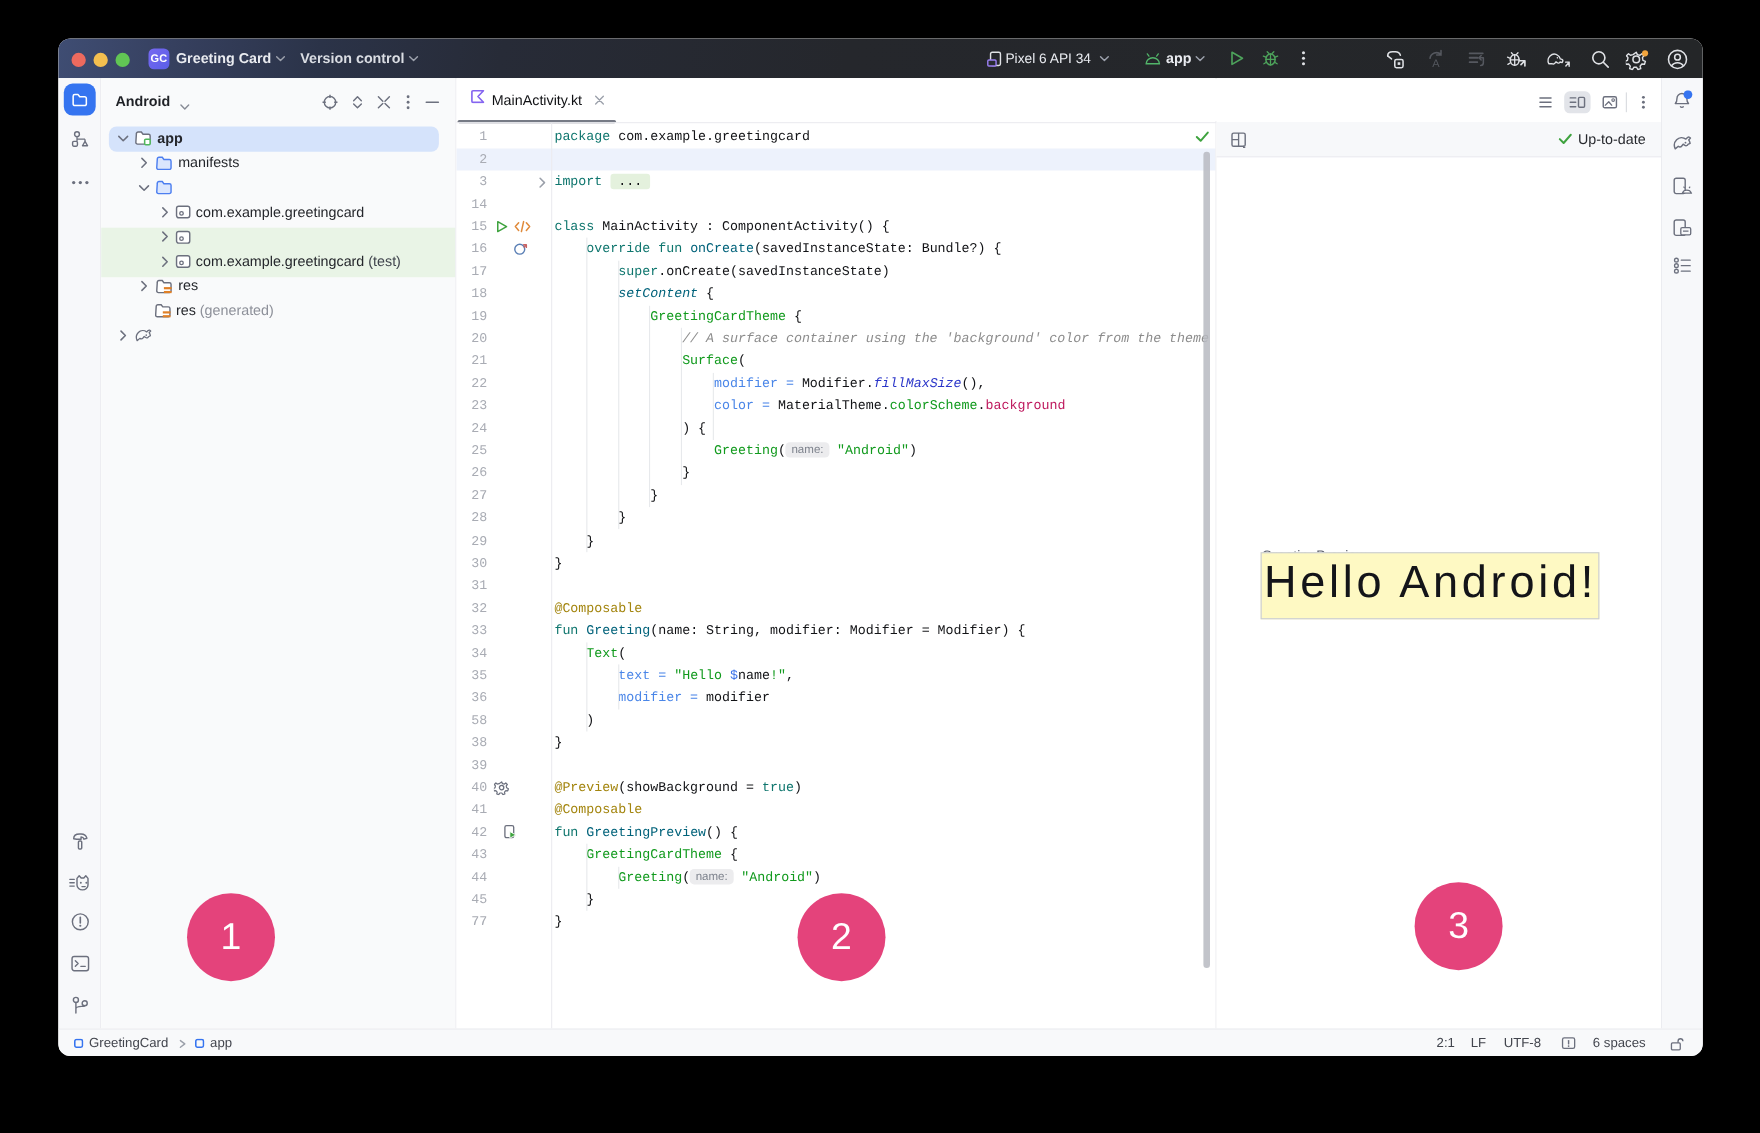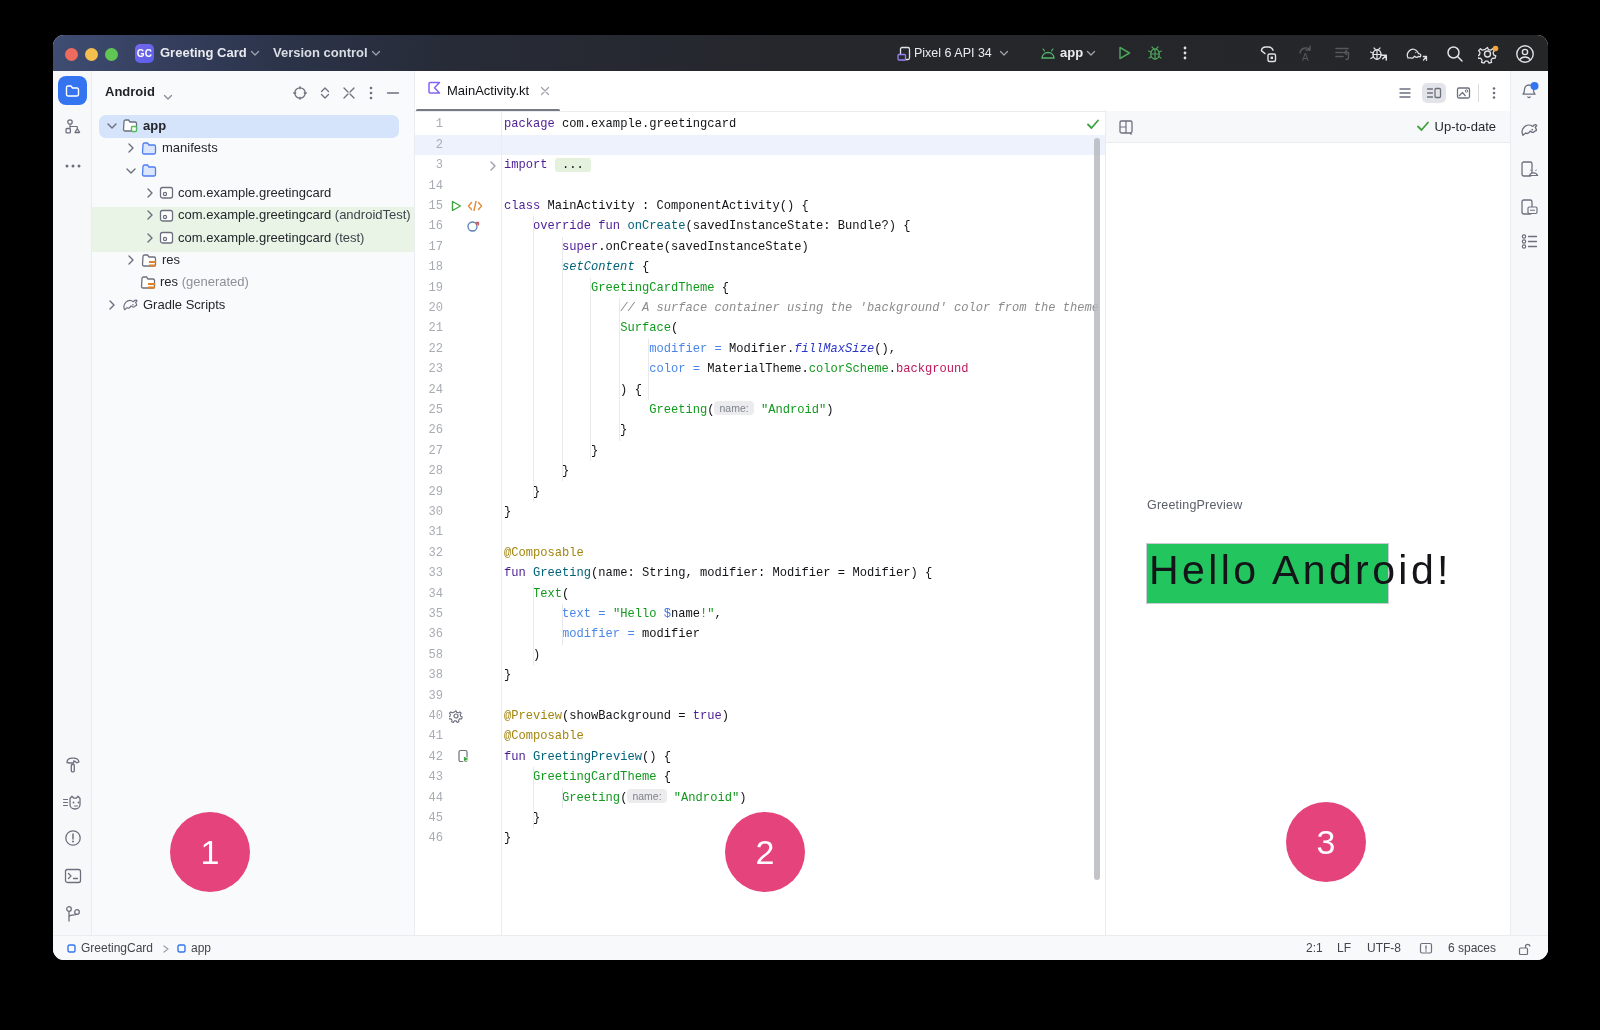--- a/index.html
+++ b/index.html
@@ -26,42 +26,42 @@
 .ed{position:absolute;left:362px;top:36px;width:690px;height:864px;background:#fff}
 .tabline{position:absolute;left:0;top:39.5px;width:1095px;height:1px;background:#ebecf0}
 .tabund{position:absolute;left:1px;top:37.5px;width:144px;height:3px;background:#767a85;border-radius:2px}
 .tabtxt{position:absolute;left:32px;top:0;height:39px;line-height:39px;font-size:13px;color:#101114}
 .caretline{position:absolute;left:0;width:690px;height:20.4px;background:#edf2fc}
 .gutline{position:absolute;left:86px;top:40.5px;width:1px;height:823px;background:#ebecf0}
 .ln{position:absolute;left:4px;width:24px;text-align:right;height:20.4px;line-height:20.4px;
  font-family:"Liberation Mono",monospace;font-size:12.1px;color:#a9acb4}
 .cl{position:absolute;left:89px;height:20.4px;line-height:20.4px;white-space:pre;
  font-family:"Liberation Mono",monospace;font-size:12.1px;color:#121316}
-.kw{color:#4c1d95}
+.kw{color:#0f766e}
 .fn{color:#00627a}
 .itfn{color:#00627a;font-style:italic}
 .grn{color:#119a1d}
 .str{color:#119a1d}
 .arg{color:#4a86e8}
 .ext{color:#2a35c9;font-style:italic}
 .pur{color:#be185d}
 .ann{color:#a3850e}
 .cmt{color:#8c8c8c;font-style:italic}
 .tpl{color:#3b72e8}
 .chip{display:inline-block;background:#ececee;border-radius:4px;color:#7e838d;
  font-family:"Liberation Sans",sans-serif;font-size:10.5px;line-height:14px;height:14px;padding:0 5px;vertical-align:1px}
 .fold{background:#e4f1dd;border-radius:3px}
 .guide{position:absolute;width:1px;background:#e7e9ec}
 .sb{position:absolute;left:679px;top:67px;width:6px;height:742px;border-radius:3px;background:#b7bac1;opacity:.85}
 
 .prev{position:absolute;left:1053px;top:36px;width:404px;height:864px;background:#fff}
 .ptb{position:absolute;left:0;top:40px;width:404px;height:32px;background:#f7f8fa;border-bottom:1px solid #ebecf0}
 .upd{position:absolute;right:14px;top:0;height:32px;line-height:32px;font-size:13px;color:#26282d}
 .plabel{position:absolute;left:41px;top:427px;font-size:12.5px;color:#5b5f6a;letter-spacing:.2px}
-.pbox{position:absolute;left:40px;top:472px;width:243px;height:61px;background:#22c55e;border:1px solid #c9ccd4}
+.pbox{position:absolute;left:40px;top:431px;width:308px;height:61px;background:#fef9c3;border:1px solid #c9ccd4}
 .hello{position:absolute;left:2px;top:3px;font-size:41px;color:#141519;letter-spacing:3.4px;white-space:nowrap}
 .segbg{position:absolute;left:316px;top:12px;width:24px;height:20px;border-radius:5px;background:#e2e4e9}
 
 .status{position:absolute;left:0;top:900px;width:1495px;height:25px;background:#f8f9fa;border-top:1px solid #ebecf0;font-size:12px;color:#42454d}
 .sitem{position:absolute;top:0;height:25px;line-height:25px}
 
 .badge{position:absolute;width:80px;height:80px;border-radius:50%;background:#e4437b;color:#fff;
  font-size:34px;text-align:center;line-height:80px}
 .icon{position:absolute}
 </style></head><body>
@@ -241,21 +241,20 @@
         <circle cx="7" cy="10" r="1.6" stroke="#6c707e" stroke-width="1.2"></circle>
       </svg>
 <div class="trow" style="top:110.69999999999999px;left:86px">com.example.greetingcard</div>
 <svg class="icon" style="left:50px;top:136.29999999999998px" width="16" height="16" viewBox="0 0 16 16" fill="none">
         <path d="M6 4 L10 8 L6 12" stroke="#6c707e" stroke-width="1.4" stroke-linecap="round" stroke-linejoin="round"></path>
       </svg>
 <svg class="icon" style="left:66px;top:135.79999999999998px" width="17" height="17" viewBox="0 0 17 17" fill="none">
         <rect x="2.5" y="3.5" width="12" height="10.5" rx="2" fill="#fff" stroke="#6c707e" stroke-width="1.3"></rect>
         <circle cx="7" cy="10" r="1.6" stroke="#6c707e" stroke-width="1.2"></circle>
       </svg>
-<div class="trow" style="top:133.1px;left:86px">com.example.greetingcard <span style="color:#3f434c">(androidTest)</span></div>
 <svg class="icon" style="left:50px;top:158.7px" width="16" height="16" viewBox="0 0 16 16" fill="none">
         <path d="M6 4 L10 8 L6 12" stroke="#6c707e" stroke-width="1.4" stroke-linecap="round" stroke-linejoin="round"></path>
       </svg>
 <svg class="icon" style="left:66px;top:158.2px" width="17" height="17" viewBox="0 0 17 17" fill="none">
         <rect x="2.5" y="3.5" width="12" height="10.5" rx="2" fill="#fff" stroke="#6c707e" stroke-width="1.3"></rect>
         <circle cx="7" cy="10" r="1.6" stroke="#6c707e" stroke-width="1.2"></circle>
       </svg>
 <div class="trow" style="top:155.5px;left:86px">com.example.greetingcard <span style="color:#3f434c">(test)</span></div>
 <svg class="icon" style="left:31px;top:181.09999999999997px" width="16" height="16" viewBox="0 0 16 16" fill="none">
         <path d="M6 4 L10 8 L6 12" stroke="#6c707e" stroke-width="1.4" stroke-linecap="round" stroke-linejoin="round"></path>
@@ -274,21 +273,20 @@
 <div class="trow" style="top:200.29999999999998px;left:68px">res <span class="grey">(generated)</span></div>
 <svg class="icon" style="left:12px;top:225.89999999999998px" width="16" height="16" viewBox="0 0 16 16" fill="none">
         <path d="M6 4 L10 8 L6 12" stroke="#6c707e" stroke-width="1.4" stroke-linecap="round" stroke-linejoin="round"></path>
       </svg>
 <svg class="icon" style="left:30px;top:225.39999999999998px" width="17" height="17" viewBox="0 0 17 17" fill="none">
         <g transform="scale(0.9444444444444444)">
           <path d="M2.8 14.5 c-1.2-2.5-.8-5.8 1.2-7.8 2.2-2.2 5.6-2.4 8-.6 l1.4-1.3 c.8-.7 2-.5 2.5.4 l-1.5 1.6 c.6.9 1 1.9 1.2 3 l-1.9.9 c-.4 1-1.7 1.4-2.6.8 l-1.5-1 -1 1.3 c-.8 1-2.2 1.2-3.2.5 z" stroke="#6c707e" stroke-width="1.25" stroke-linejoin="round"></path>
           <circle cx="11.6" cy="9.2" r=".8" fill="#6c707e"></circle>
         </g>
       </svg>
-<div class="trow" style="top:222.7px;left:51px">Gradle Scripts</div>
 </div>
 <div class="vline" style="left:361px;top:36px;height:864px"></div>
 <div class="ed">
 <div class="caretline" style="top:63.7px"></div>
 <svg class="icon" style="left:13px;top:10px" width="13" height="13" viewBox="0 0 13 13" fill="none">
         <path d="M11.5 1.5 H2 a1 1 0 0 0 -1 1 V11 a1 1 0 0 0 1 1 h9.5 L6.5 6.75 Z" stroke="#8565f0" stroke-width="1.5" stroke-linejoin="round"></path>
       </svg>
 <div class="tabtxt">MainActivity.kt</div>
 <svg class="icon" style="left:124px;top:14px" width="12" height="12" viewBox="0 0 12 12" fill="none">
         <path d="M2.5 2.5 l7 7 M9.5 2.5 l-7 7" stroke="#9ba0aa" stroke-width="1.2" stroke-linecap="round"></path>
@@ -355,21 +353,21 @@
 <div class="ln" style="top:655.3px">41</div>
 <div class="cl" style="top:655.3px"><span class="ann">@Composable</span></div>
 <div class="ln" style="top:675.7px">42</div>
 <div class="cl" style="top:675.7px"><span class="kw">fun</span> <span class="fn">GreetingPreview</span>() {</div>
 <div class="ln" style="top:696.1px">43</div>
 <div class="cl" style="top:696.1px">    <span class="grn">GreetingCardTheme</span> {</div>
 <div class="ln" style="top:716.5px">44</div>
 <div class="cl" style="top:716.5px">        <span class="grn">Greeting</span>(<span class="chip">name:</span> <span class="str">"Android"</span>)</div>
 <div class="ln" style="top:736.9px">45</div>
 <div class="cl" style="top:736.9px">    }</div>
-<div class="ln" style="top:757.3px">46</div>
+<div class="ln" style="top:757.3px">77</div>
 <div class="cl" style="top:757.3px">}</div>
 <div class="guide" style="left:117.8px;top:145.3px;height:285.6px"></div>
 <div class="guide" style="left:117.8px;top:512.5px;height:81.6px"></div>
 <div class="guide" style="left:117.8px;top:696.1px;height:61.2px"></div>
 <div class="guide" style="left:146.6px;top:165.7px;height:244.8px"></div>
 <div class="guide" style="left:146.6px;top:532.9px;height:40.8px"></div>
 <div class="guide" style="left:146.6px;top:716.5px;height:20.4px"></div>
 <div class="guide" style="left:175.4px;top:206.5px;height:183.6px"></div>
 <div class="guide" style="left:204.2px;top:226.9px;height:142.8px"></div>
 <div class="guide" style="left:233.0px;top:267.7px;height:61.2px"></div>

